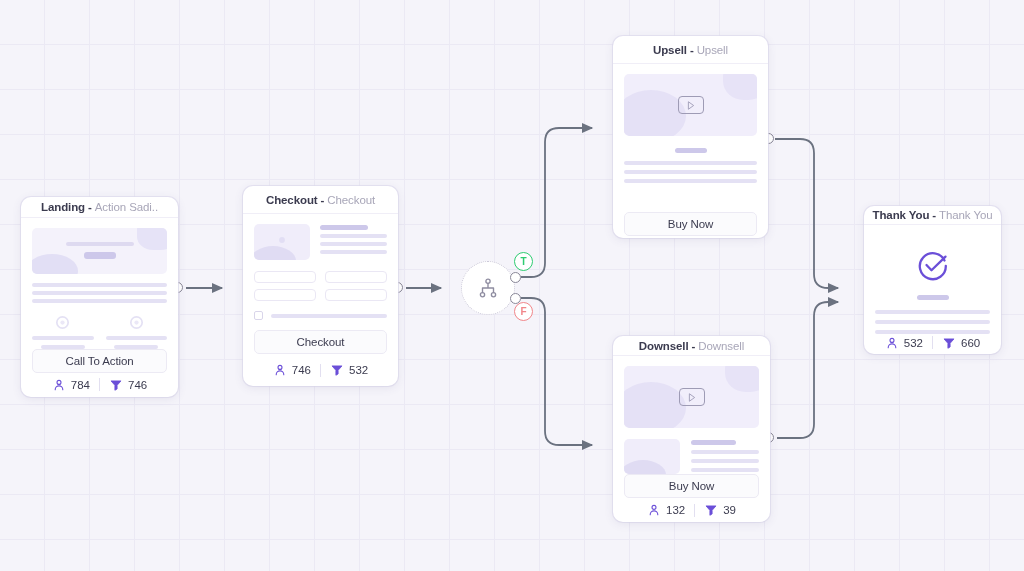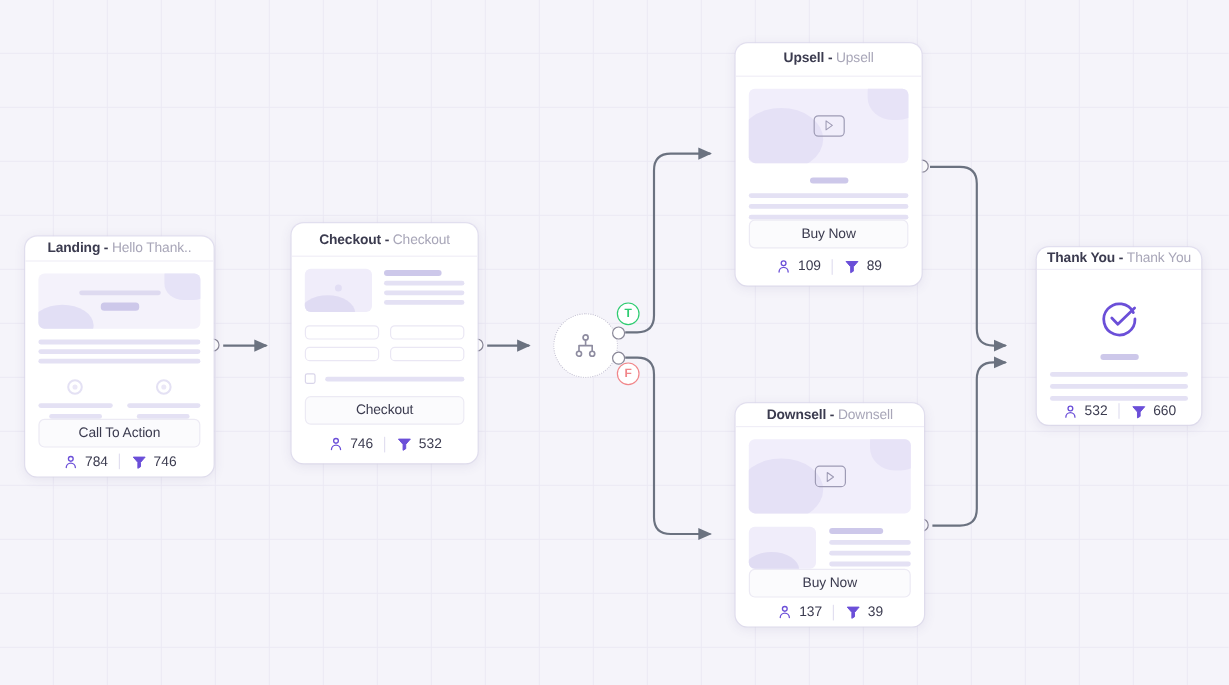--- a/index.html
+++ b/index.html
@@ -260,21 +260,21 @@
 
   <div class="edge-handle" style="left:172px; top:282px;"></div>
   <div class="edge-handle" style="left:392px; top:282px;"></div>
   <div class="edge-handle" style="left:763px; top:133px;"></div>
   <div class="edge-handle" style="left:763px; top:432px;"></div>
 
   <div class="node" style="left:21px; top:186px; width:157px; height:200px;margin-top:11px;">
     <div class="node-header">
       <span class="node-title">Landing</span>
       <span class="node-sep">-</span>
-      <span class="node-sub">Hello Thank..</span>
+      <span class="node-sub">Action Sadi..</span>
     </div>
     <div class="node-body">
       <div class="sk-hero">
         <div class="sk-hero-lines">
           <div class="sk-line mid" style="width:68px;"></div>
           <div class="sk-line dark" style="width:32px; height:7px;"></div>
         </div>
       </div>
       <div style="display:flex; flex-direction:column; gap:4px; margin-top:9px;">
         <div class="sk-line" style="width:100%;"></div>
@@ -399,36 +399,20 @@
       <div style="display:flex; justify-content:center; margin-top:12px;">
         <div class="sk-line dark" style="width:32px; height:5px;"></div>
       </div>
       <div style="display:flex; flex-direction:column; gap:5px; margin-top:8px;">
         <div class="sk-line" style="width:100%;"></div>
         <div class="sk-line" style="width:100%;"></div>
         <div class="sk-line" style="width:100%;"></div>
       </div>
       <div class="sk-btn" style="margin-top:auto; margin-bottom:2px;">Buy Now</div>
     </div>
-    <div class="node-stats">
-      <div class="stat">
-        <svg width="14" height="14" viewBox="0 0 24 24">
-          <circle cx="12" cy="7.5" r="3.4" fill="none" stroke="#6b4fd8" stroke-width="1.9"></circle>
-          <path d="M5.5 20 a6.5 6.5 0 0 1 13 0" fill="none" stroke="#6b4fd8" stroke-width="1.9" stroke-linecap="round"></path>
-        </svg>
-        <span>109</span>
-      </div>
-      <div class="stat-divider"></div>
-      <div class="stat">
-        <svg width="14" height="14" viewBox="0 0 24 24">
-          <path d="M3.5 5 h17 l-6.6 7.6 v6.2 l-3.8 2.2 v-8.4 z" fill="#6b4fd8" stroke="#6b4fd8" stroke-width="1.4" stroke-linejoin="round"></path>
-        </svg>
-        <span>89</span>
-      </div>
-    </div>
   </div>
 
   <div class="node" style="left:613px; top:336px; width:157px; height:186px;">
     <div class="node-header">
       <span class="node-title">Downsell</span>
       <span class="node-sep">-</span>
       <span class="node-sub">Downsell</span>
     </div>
     <div class="node-body">
       <div class="sk-video">
@@ -448,21 +432,21 @@
         </div>
       </div>
       <div class="sk-btn" style="margin-top:auto; margin-bottom:2px;">Buy Now</div>
     </div>
     <div class="node-stats">
       <div class="stat">
         <svg width="14" height="14" viewBox="0 0 24 24">
           <circle cx="12" cy="7.5" r="3.4" fill="none" stroke="#6b4fd8" stroke-width="1.9"></circle>
           <path d="M5.5 20 a6.5 6.5 0 0 1 13 0" fill="none" stroke="#6b4fd8" stroke-width="1.9" stroke-linecap="round"></path>
         </svg>
-        <span>137</span>
+        <span>132</span>
       </div>
       <div class="stat-divider"></div>
       <div class="stat">
         <svg width="14" height="14" viewBox="0 0 24 24">
           <path d="M3.5 5 h17 l-6.6 7.6 v6.2 l-3.8 2.2 v-8.4 z" fill="#6b4fd8" stroke="#6b4fd8" stroke-width="1.4" stroke-linejoin="round"></path>
         </svg>
         <span>39</span>
       </div>
     </div>
   </div>

